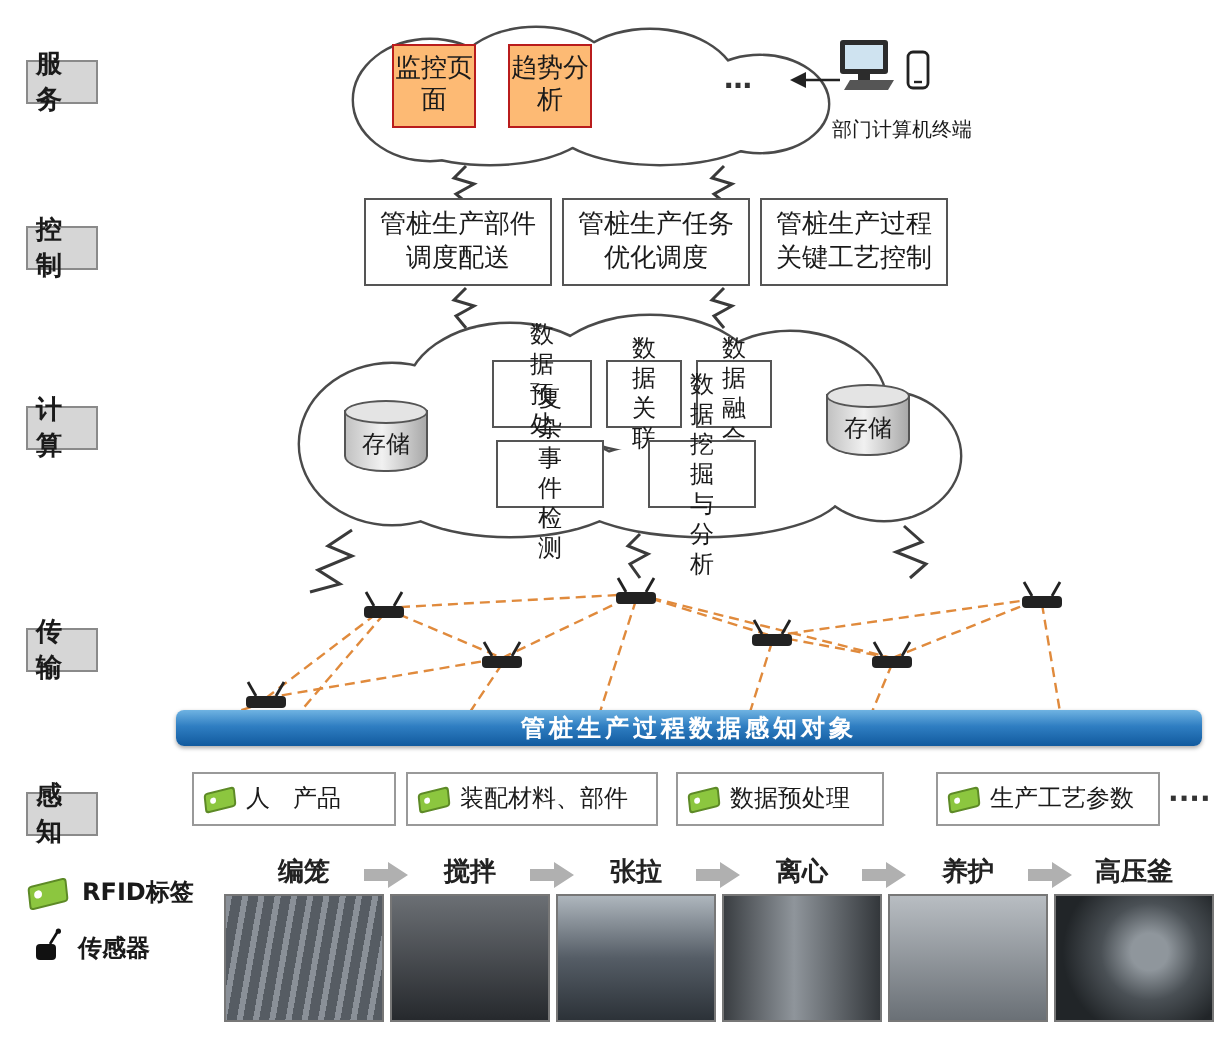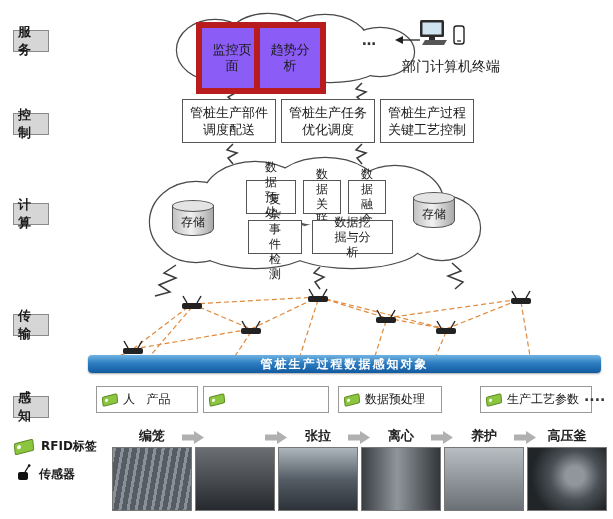--- a/index.html
+++ b/index.html
@@ -11,23 +11,23 @@
   .overlay { position:absolute; left:0; top:0; pointer-events:none; }
 
   .layer-label {
     position:absolute; left:13px; width:36px; height:22px;
     background:#d6d6d6; border:1px solid #8a8a8a;
     display:flex; align-items:center; justify-content:center;
     font-size:13px; font-weight:bold; letter-spacing:4px; padding-left:4px; box-sizing:border-box;
   }
 
   .sbox {
-    position:absolute; width:40px; height:40px; background:#8b5cf6; border:6px solid #b91c1c;
+    position:absolute; width:40px; height:40px; background:#fdba74; border:1px solid #b91c1c;
     display:flex; align-items:center; justify-content:center; text-align:center;
-    font-size:13px; line-height:16px; padding:10px; box-sizing:content-box;
+    font-size:13px; line-height:16px; padding:0; box-sizing:content-box;
   }
   .ellipsis { position:absolute; font-size:14px; font-weight:bold; color:#333; }
 
   .cbox {
     position:absolute; width:94px; height:44px; background:#fff; border:1px solid #555;
     display:flex; align-items:center; justify-content:center; text-align:center;
     font-size:13px; line-height:17px; padding:1px; box-sizing:border-box;
   }
 
   .kbox {
@@ -181,41 +181,41 @@
   <div style="position:absolute; left:418px; top:18px">
     <svg width="50" height="36" viewBox="0 0 50 36">
       <rect x="2" y="2" width="24" height="17" rx="1.5" fill="#2c2c2c"></rect>
       <rect x="4.5" y="4.5" width="19" height="12" fill="#cfe3f0"></rect>
       <rect x="11" y="19" width="6" height="3.5" fill="#2c2c2c"></rect>
       <polygon points="4,27 26,27 29,22 7,22" fill="#555"></polygon>
       <rect x="36" y="8" width="10" height="18" rx="2.5" fill="#fff" stroke="#222" stroke-width="1.4"></rect>
       <line x1="39" y1="23" x2="43" y2="23" stroke="#222" stroke-width="1.2"></line>
     </svg>
   </div>
-  <div style="position:absolute; left:396px; top:58px; width:110px; text-align:center; font-size:14px">部门计算机终端</div>
+  <div style="position:absolute; left:396px; top:58px; width:110px; text-align:center; font-size:10px">部门计算机终端</div>
 
   <div class="cbox" style="left:182px; top:99px">管桩生产部件调度配送</div>
   <div class="cbox" style="left:281px; top:99px">管桩生产任务优化调度</div>
   <div class="cbox" style="left:380px; top:99px">管桩生产过程关键工艺控制</div>
 
   <div class="cyl" style="left:172px; top:200px">
     <div class="cyl-body"></div>
       <div class="cyl-top"></div>
     <div class="cyl-label">存储</div>
   </div>
   <div class="cyl" style="left:413px; top:192px">
     <div class="cyl-body"></div>
       <div class="cyl-top"></div>
     <div class="cyl-label">存储</div>
   </div>
   <div class="kbox" style="left:246px; top:180px; width:50px; height:32px">数据预处理</div>
   <div class="kbox" style="left:303px; top:180px; width:38px; height:32px">数据关联</div>
   <div class="kbox" style="left:348px; top:180px; width:38px; height:32px">数据融合</div>
   <div class="kbox" style="left:248px; top:220px; width:54px; height:32px">复杂事件检测</div>
-  <div class="kbox" style="left:312px; top:220px; width:81px; height:32px">数据挖掘与分析</div>
+  <div class="kbox" style="left:324px; top:220px; width:54px; height:32px">数据挖掘与分析</div>
 
   <div class="router" style="left:121px; top:340px">
     <svg width="24" height="15">
         <line x1="7" y1="8" x2="3" y2="1" stroke="#222" stroke-width="1.4"></line>
         <line x1="17" y1="8" x2="21" y2="1" stroke="#222" stroke-width="1.4"></line>
         <rect x="2" y="8" width="20" height="6" rx="2" fill="#222"></rect>
       </svg>
   </div>
   <div class="router" style="left:180px; top:295px">
     <svg width="24" height="15">
@@ -261,32 +261,34 @@
   </div>
 
   <div class="bar">管桩生产过程数据感知对象</div>
 
   <div class="pbox" style="left:96px; width:102px">
     <span class="tag"></span>
     <span>人   产品</span>
   </div>
   <div class="pbox" style="left:203px; width:126px">
     <span class="tag"></span>
+    <span>装配材料、部件</span>
   </div>
   <div class="pbox" style="left:338px; width:104px">
     <span class="tag"></span>
     <span>数据预处理</span>
   </div>
-  <div class="pbox" style="left:480px; width:112px">
+  <div class="pbox" style="left:468px; width:112px">
     <span class="tag"></span>
     <span>生产工艺参数</span>
   </div>
   <div class="ellipsis" style="left:584px; top:392px">····</div>
 
   <div class="step" style="left:112px">编笼</div>
+  <div class="step" style="left:195px">搅拌</div>
   <div class="step" style="left:278px">张拉</div>
   <div class="step" style="left:361px">离心</div>
   <div class="step" style="left:444px">养护</div>
   <div class="step" style="left:527px">高压釜</div>
 
   <div class="step-arrow" style="left:182px">
     <svg width="22" height="13">
         <polygon points="0,3.5 12,3.5 12,0 22,6.5 12,13 12,9.5 0,9.5" fill="#b0b0b0"></polygon>
       </svg>
   </div>

